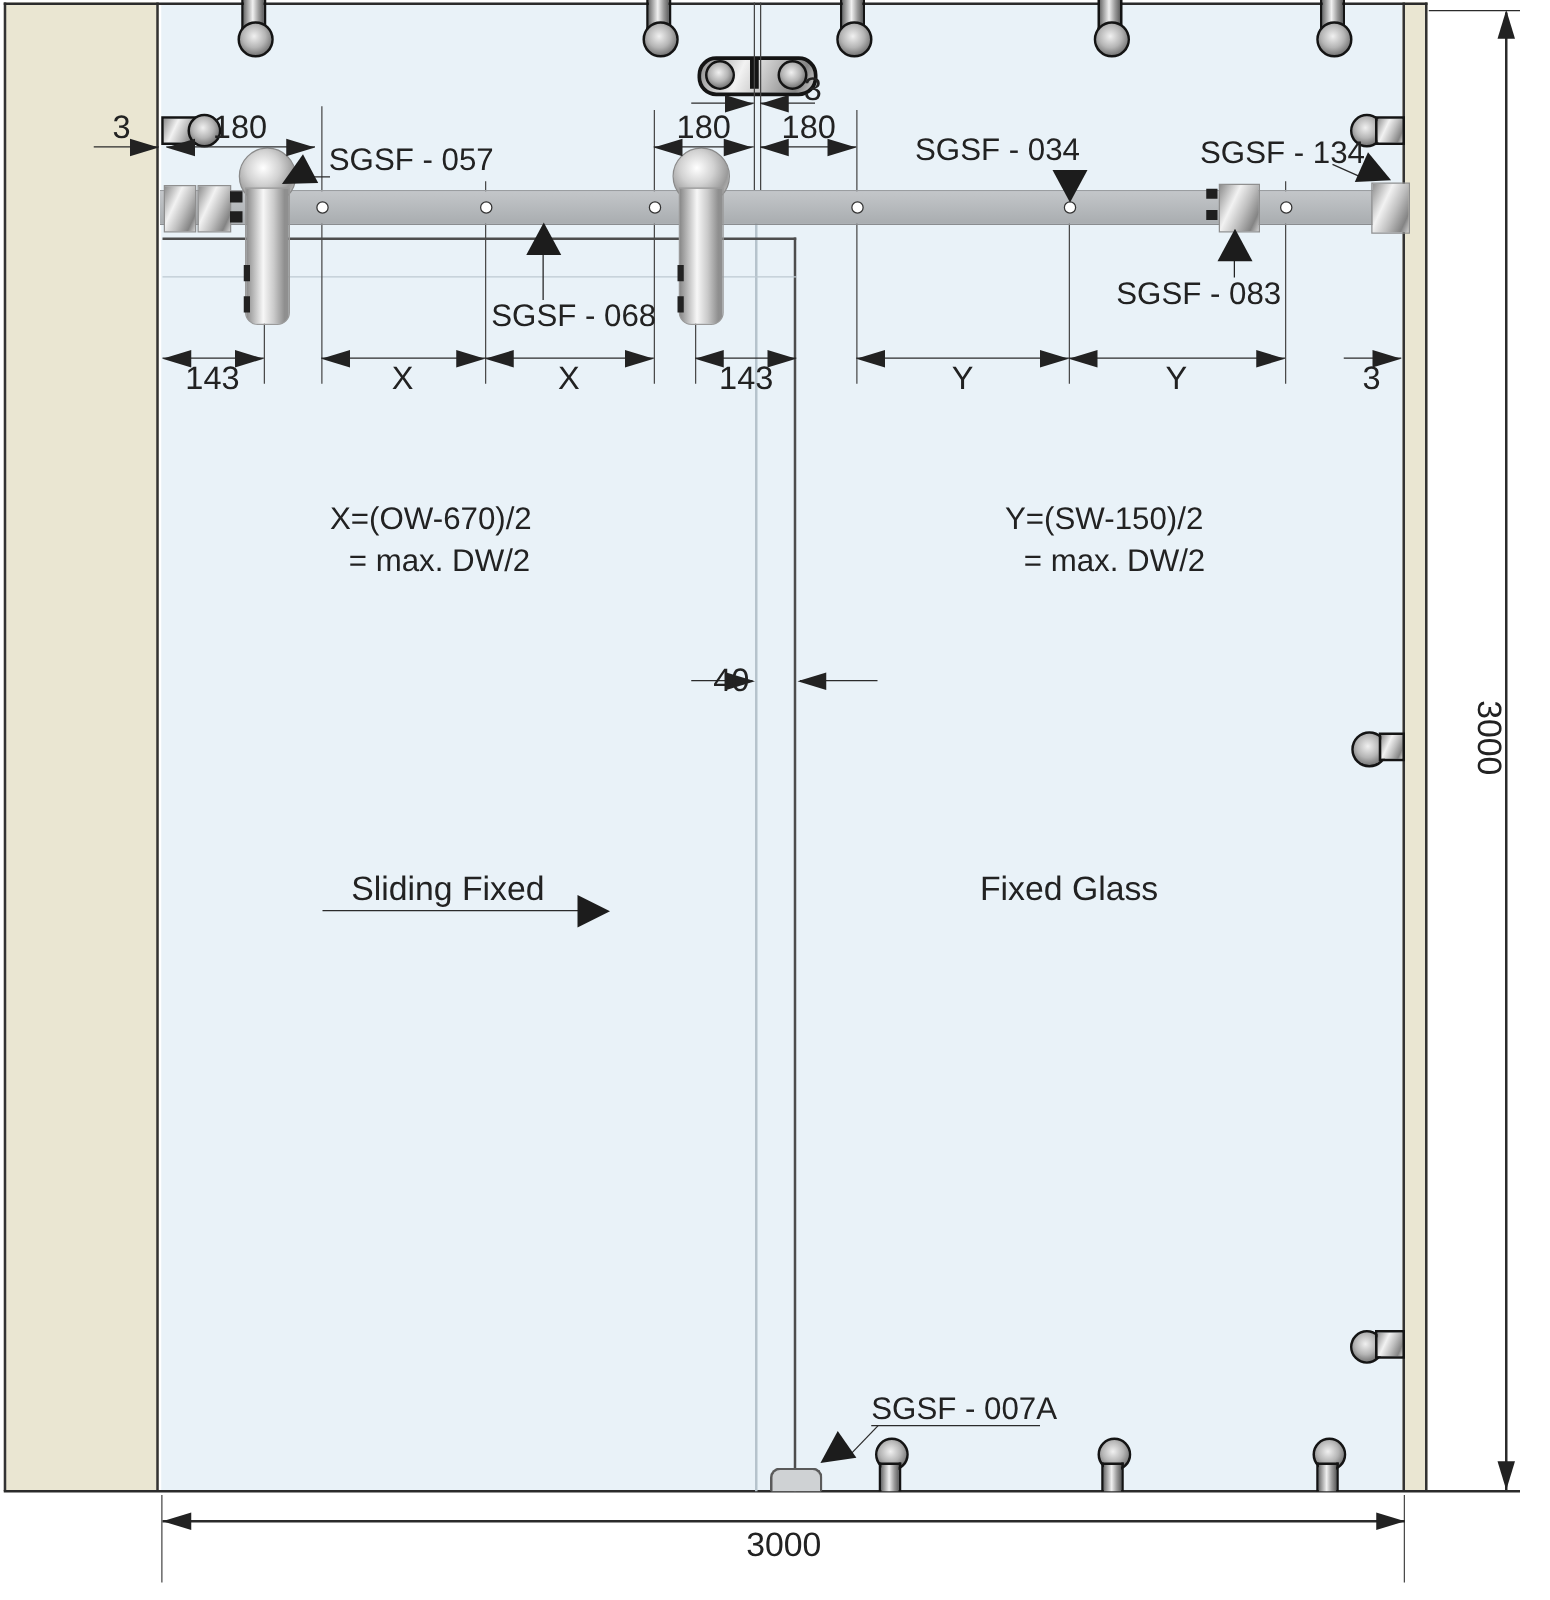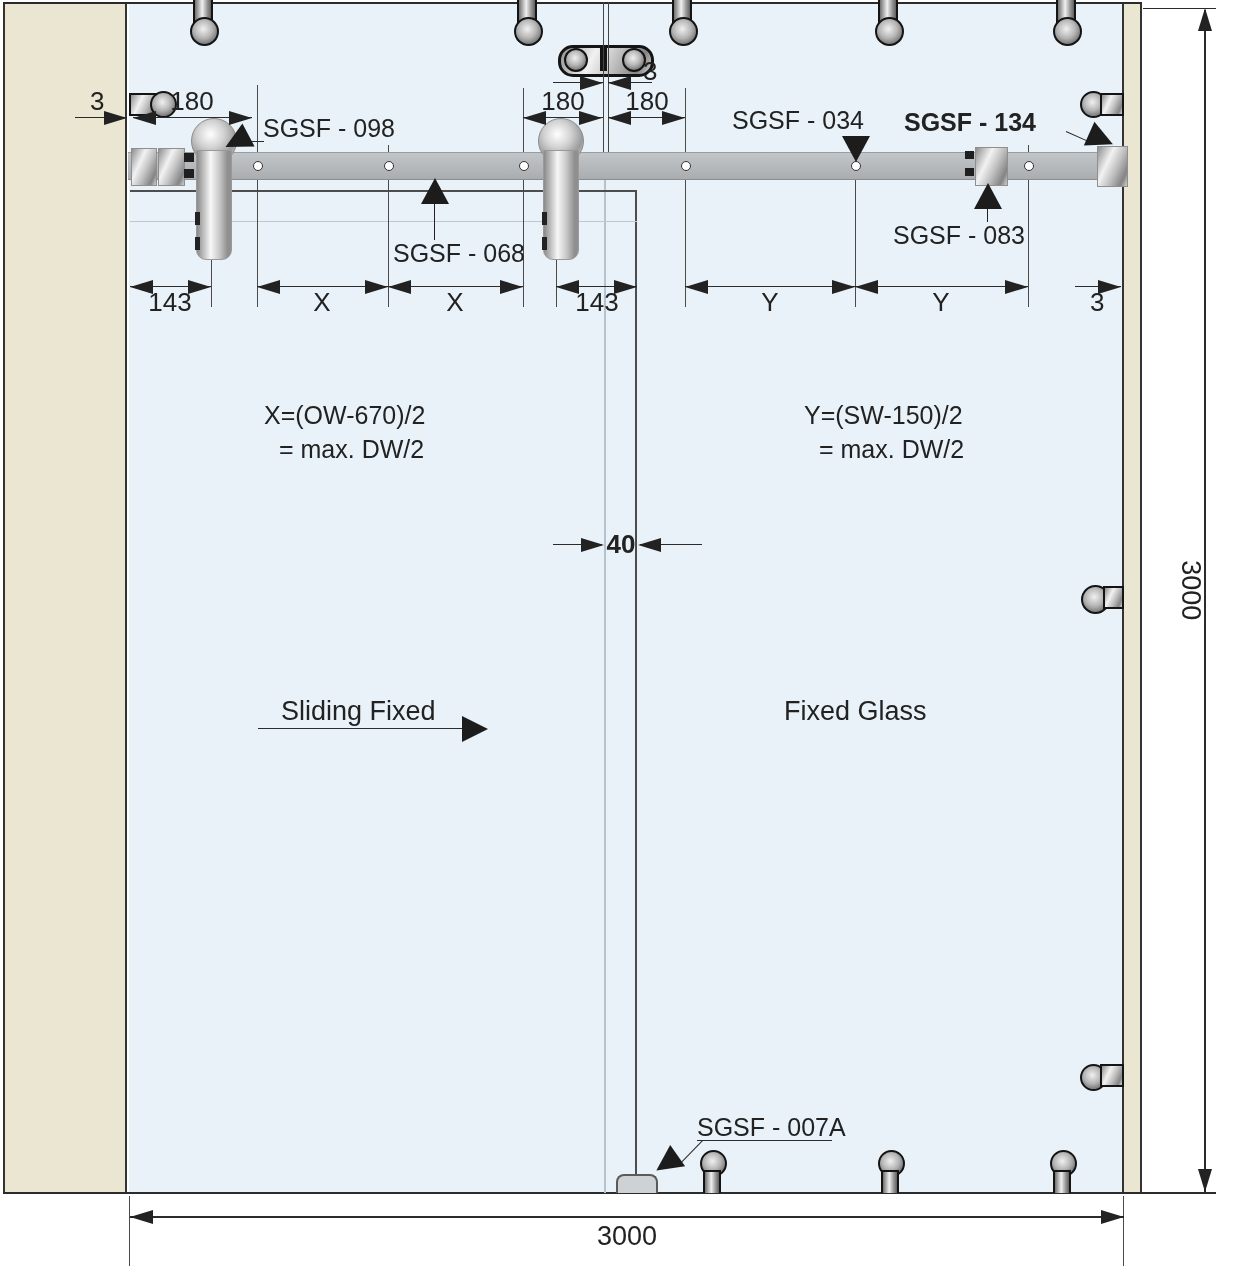--- a/index.html
+++ b/index.html
@@ -171,44 +171,44 @@
   <div class="ar ar-r" style="left:1005px;top:280px;"></div>
   <div class="t dim ctr" style="left:926px;top:289px;width:30px;">Y</div>
   <div class="hl1" style="left:1075px;top:286px;width:46px;"></div>
   <div class="ar ar-r" style="left:1098px;top:280px;"></div>
   <div class="t dim" style="left:1090px;top:289px;">3</div>
 
   <div class="hl1" style="left:553px;top:544px;width:49px;"></div>
   <div class="ar ar-r" style="left:581px;top:538px;"></div>
   <div class="hl1" style="left:640px;top:544px;width:62px;"></div>
   <div class="ar ar-l" style="left:638px;top:538px;"></div>
-  <div class="t dim ctr" style="left:604px;top:531px;width:34px;font-weight:bold;">40</div>
+  <div class="t dim ctr" style="left:568px;top:531px;width:34px;">40</div>
 
   <div class="hl" style="left:130px;top:1216px;width:994px;"></div>
   <div class="ar ar-l" style="left:130px;top:1210px;"></div>
   <div class="ar ar-r" style="left:1101px;top:1210px;"></div>
   <div class="t big ctr" style="left:587px;top:1222px;width:80px;">3000</div>
 
   <div class="vl" style="left:1204px;top:10px;height:1182px;"></div>
   <div class="ar ar-u" style="left:1198px;top:8px;"></div>
   <div class="ar ar-d" style="left:1198px;top:1169px;"></div>
   <div class="t big ctr" style="left:1156px;top:576px;width:70px;transform:rotate(90deg);">3000</div>
 
-  <div class="t lbl" style="left:263px;top:115px;">SGSF - 098</div>
+  <div class="t lbl" style="left:263px;top:115px;">SGSF - 057</div>
   <div class="hl1" style="left:246px;top:141px;width:18px;"></div>
   <div class="ar big-l" style="left:224px;top:128px;transform:rotate(-28deg);"></div>
 
   <div class="t lbl" style="left:393px;top:240px;">SGSF - 068</div>
   <div class="abs" style="left:434px;top:203px;width:0;height:37px;border-left:1.5px solid #222;"></div>
   <div class="ar big-u" style="left:421px;top:178px;"></div>
 
   <div class="t lbl" style="left:732px;top:107px;">SGSF - 034</div>
   <div class="ar big-d" style="left:842px;top:136px;"></div>
 
-  <div class="t lbl" style="left:904px;top:109px;font-weight:bold;">SGSF - 134</div>
+  <div class="t lbl" style="left:960px;top:109px;">SGSF - 134</div>
   <div class="hl1" style="left:1066px;top:131px;width:28px;transform:rotate(24deg);transform-origin:left center;"></div>
   <div class="ar big-r" style="left:1088px;top:126px;transform:rotate(24deg);"></div>
 
   <div class="t lbl" style="left:893px;top:222px;">SGSF - 083</div>
   <div class="abs" style="left:987px;top:208px;width:0;height:14px;border-left:1.5px solid #222;"></div>
   <div class="ar big-u" style="left:974px;top:183px;"></div>
 
   <div class="t lbl" style="left:697px;top:1114px;">SGSF - 007A</div>
   <div class="hl1" style="left:697px;top:1140px;width:135px;"></div>
   <div class="hl1" style="left:672px;top:1153px;width:36px;transform:rotate(-46deg);"></div>

